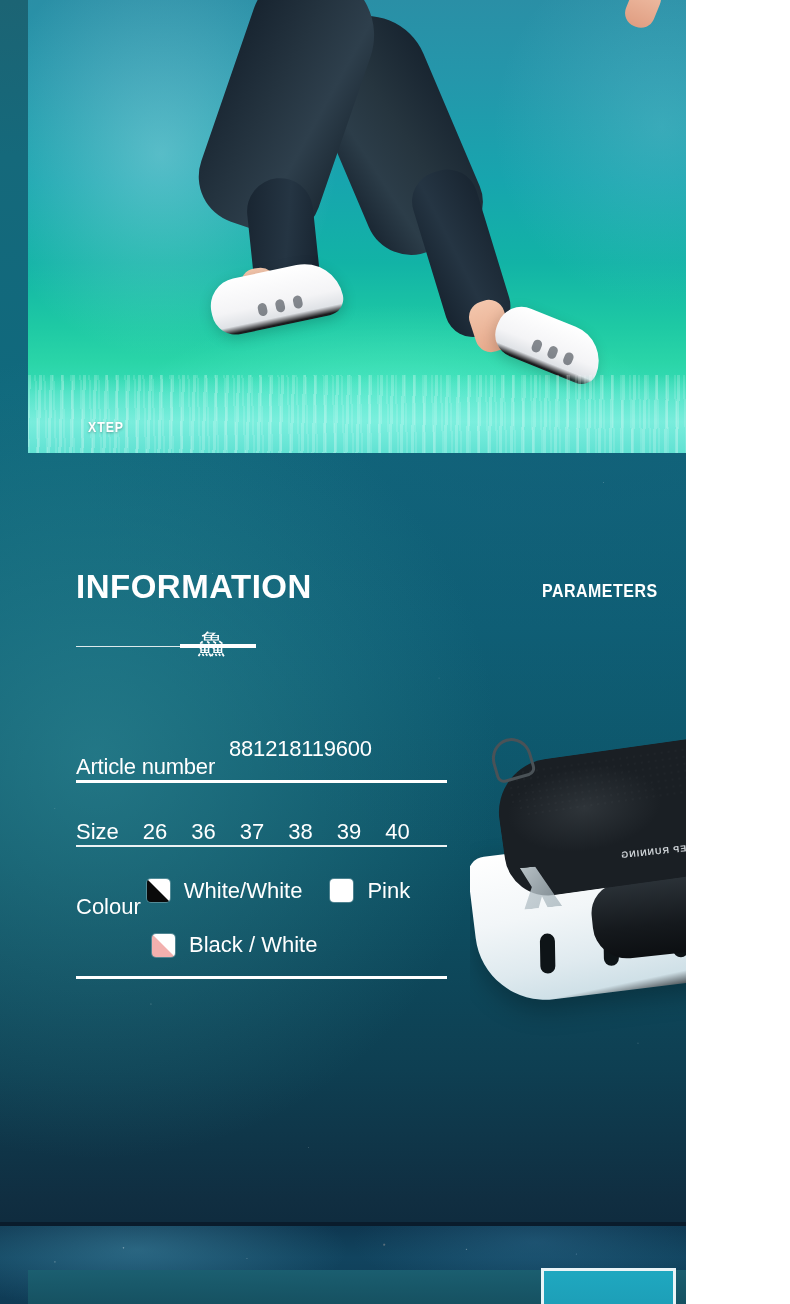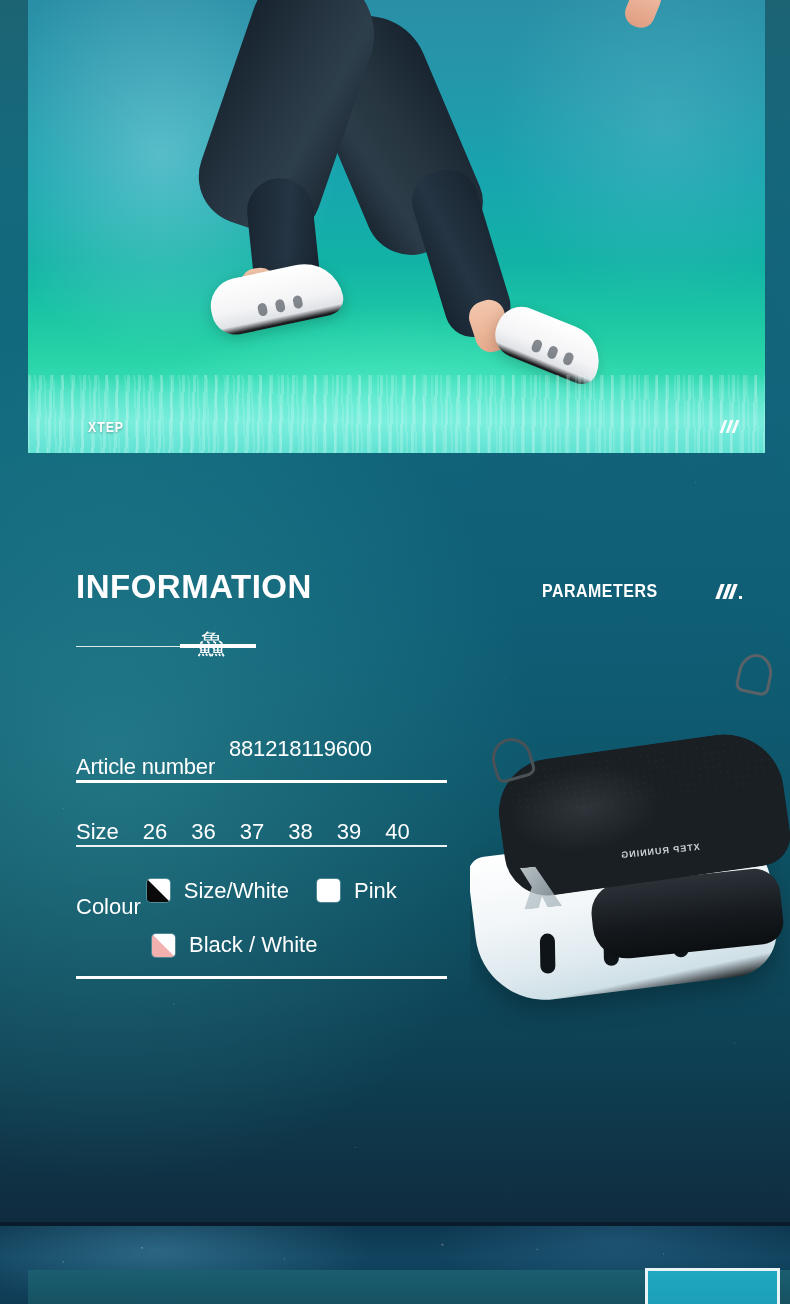--- a/index.html
+++ b/index.html
@@ -7,21 +7,21 @@
   html, body {
     width: 790px;
     height: 1304px;
     overflow: hidden;
     font-family: "Liberation Sans", sans-serif;
   }
 
   
   .page {
     position: relative;
-    width: 790px;
+    width: 686px;
     height: 1304px;
     background:
       radial-gradient(circle at 14% 58%, rgba(56,150,160,0.50) 0%, rgba(56,150,160,0) 42%),
       radial-gradient(circle at 80% 30%, rgba(22,90,120,0.45) 0%, rgba(22,90,120,0) 45%),
       linear-gradient(180deg,
         #1c6474 0%,
         #15697b 12%,
         #10697d 30%,
         #0d5f74 48%,
         #0d5164 66%,
@@ -430,21 +430,21 @@
       <span class="size-item">39</span>
       <span class="size-item">40</span>
     </div>
 
     <div class="rule thin"></div>
 
     <div class="spec-row row-colour">
       <div class="colour-line">
         <span class="label colour-label">Colour</span>
         <span class="swatch swatch-bw"></span>
-        <span class="colour-name">Size/White</span>
+        <span class="colour-name">White/White</span>
         <span class="gap-lg"></span>
         <span class="swatch swatch-w"></span>
         <span class="colour-name">Pink</span>
       </div>
       <div class="colour-line second">
         <span class="swatch swatch-pw"></span>
         <span class="colour-name">Black / White</span>
       </div>
     </div>
 

